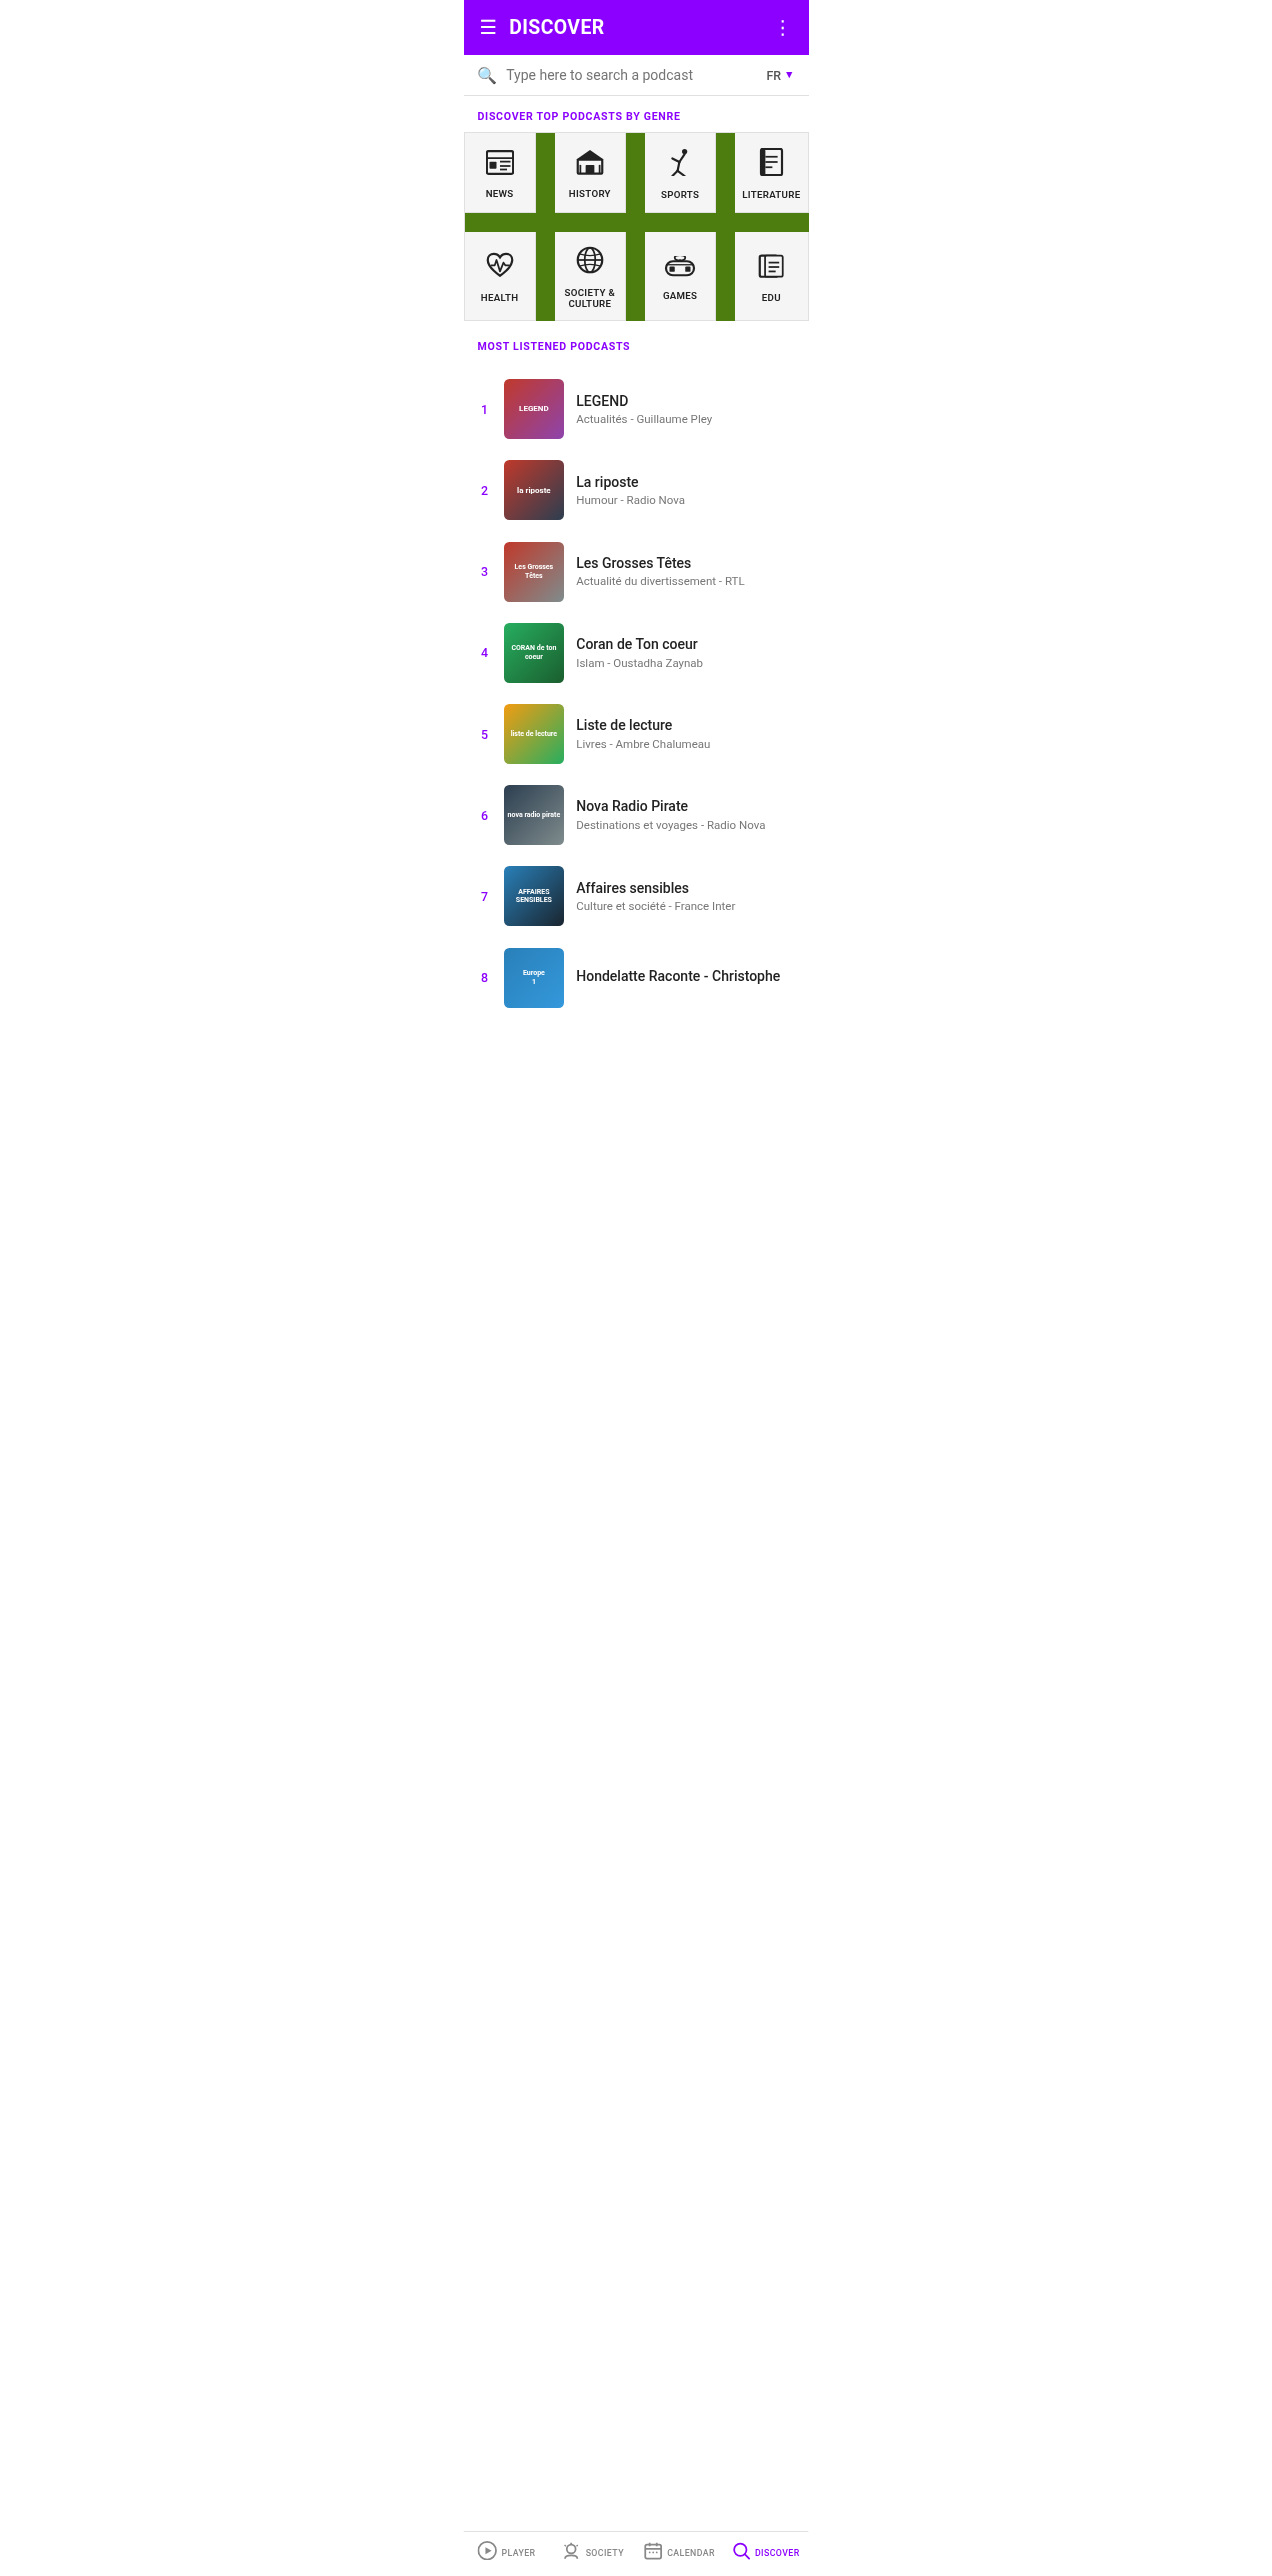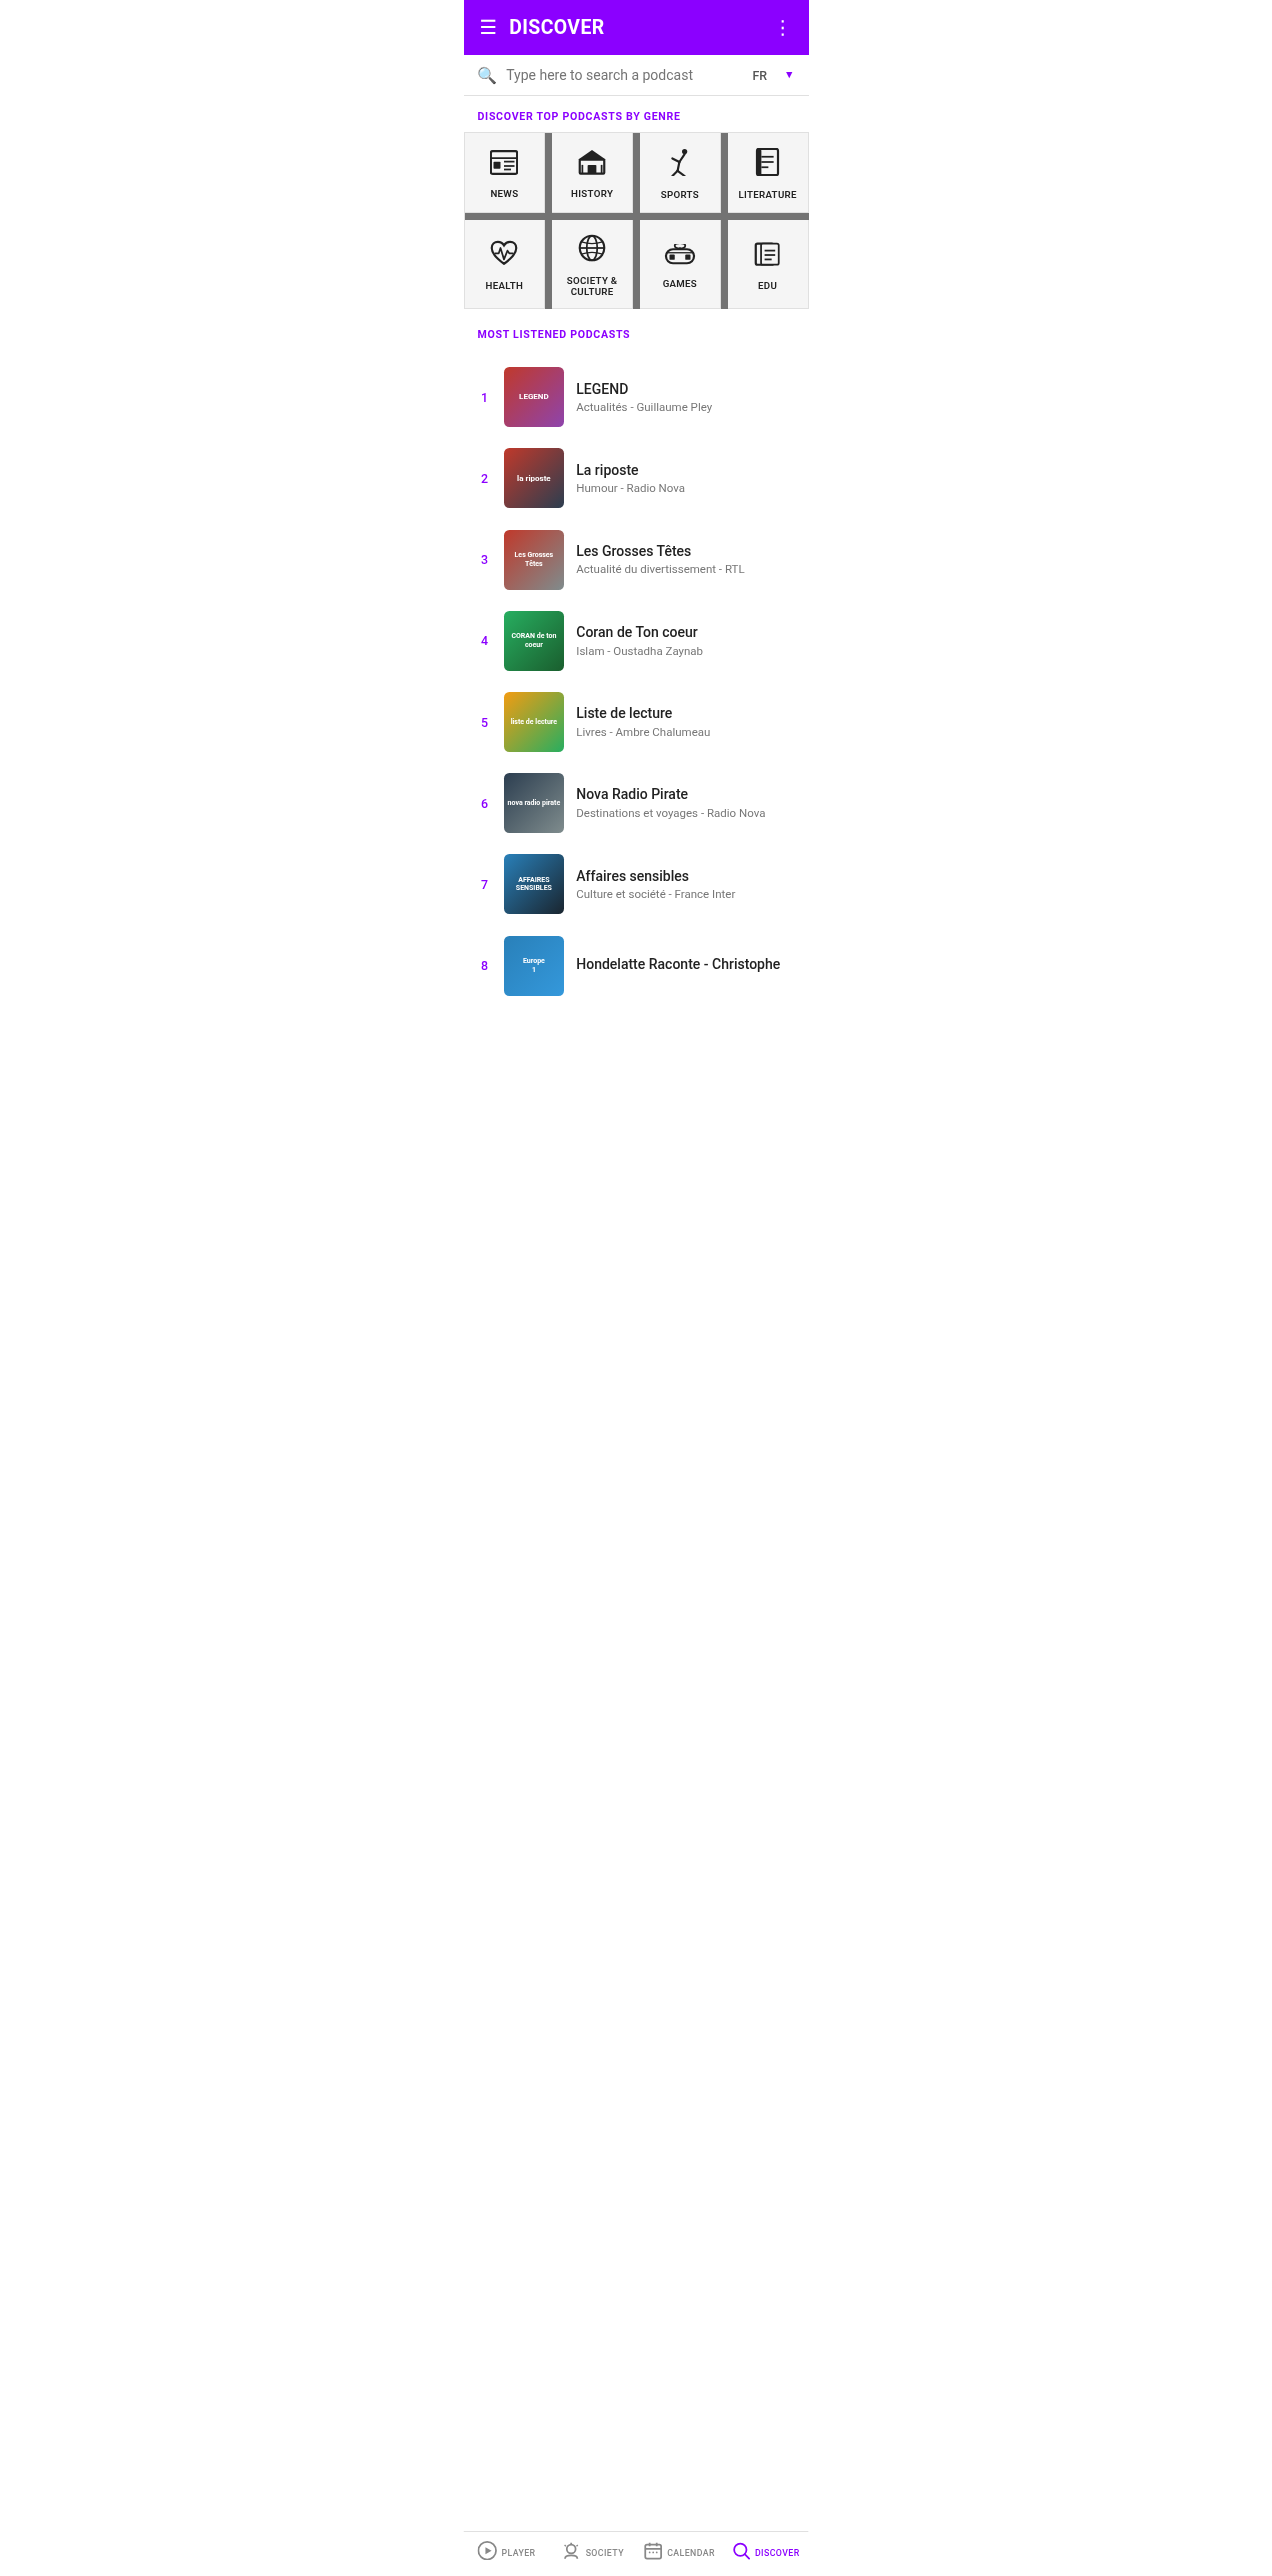--- a/index.html
+++ b/index.html
@@ -74,21 +74,21 @@
       border: none;
       outline: none;
       font-size: 14px;
       color: #14532d;
       background: transparent;
     }
 
     .lang-selector {
       display: flex;
       align-items: flex-start;
-      gap: 17px;
+      gap: 3px;
       color: #555;
       font-size: 12.4px;
       font-weight: 500;
     }
 
     .lang-arrow {
       color: #8B00FF;
       font-size: 10.6px;
     }
 
@@ -98,22 +98,22 @@
       font-size: 10.6px;
       font-weight: 700;
       letter-spacing: 0.7px;
       padding: 14px 14px 8.8px;
     }
 
     
     .genre-grid {
       display: grid;
       grid-template-columns: repeat(4, 1fr);
-      gap: 7px;
-      background: #737373;
+      gap: 19px;
+      background: #4d7c0f;
       border-top: 0.9px solid #e0e0e0;
       border-left: 0.9px solid #e0e0e0;
       margin: 0 0 5.3px 0;
     }
 
     .genre-item {
       display: flex;
       flex-direction: column;
       align-items: center;
       justify-content: center;

